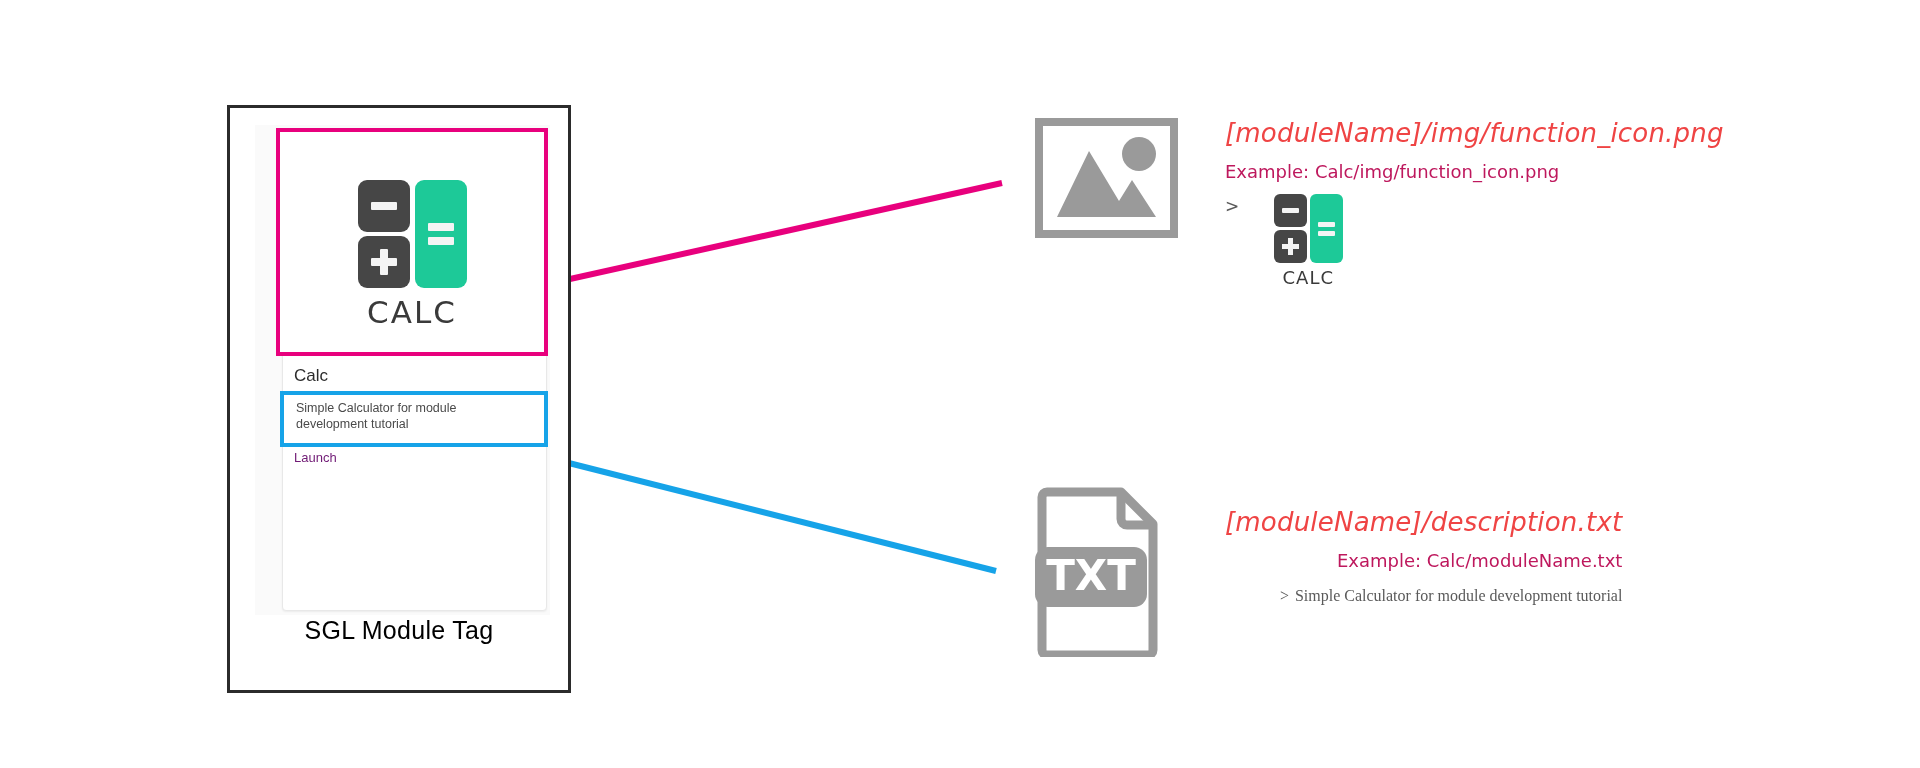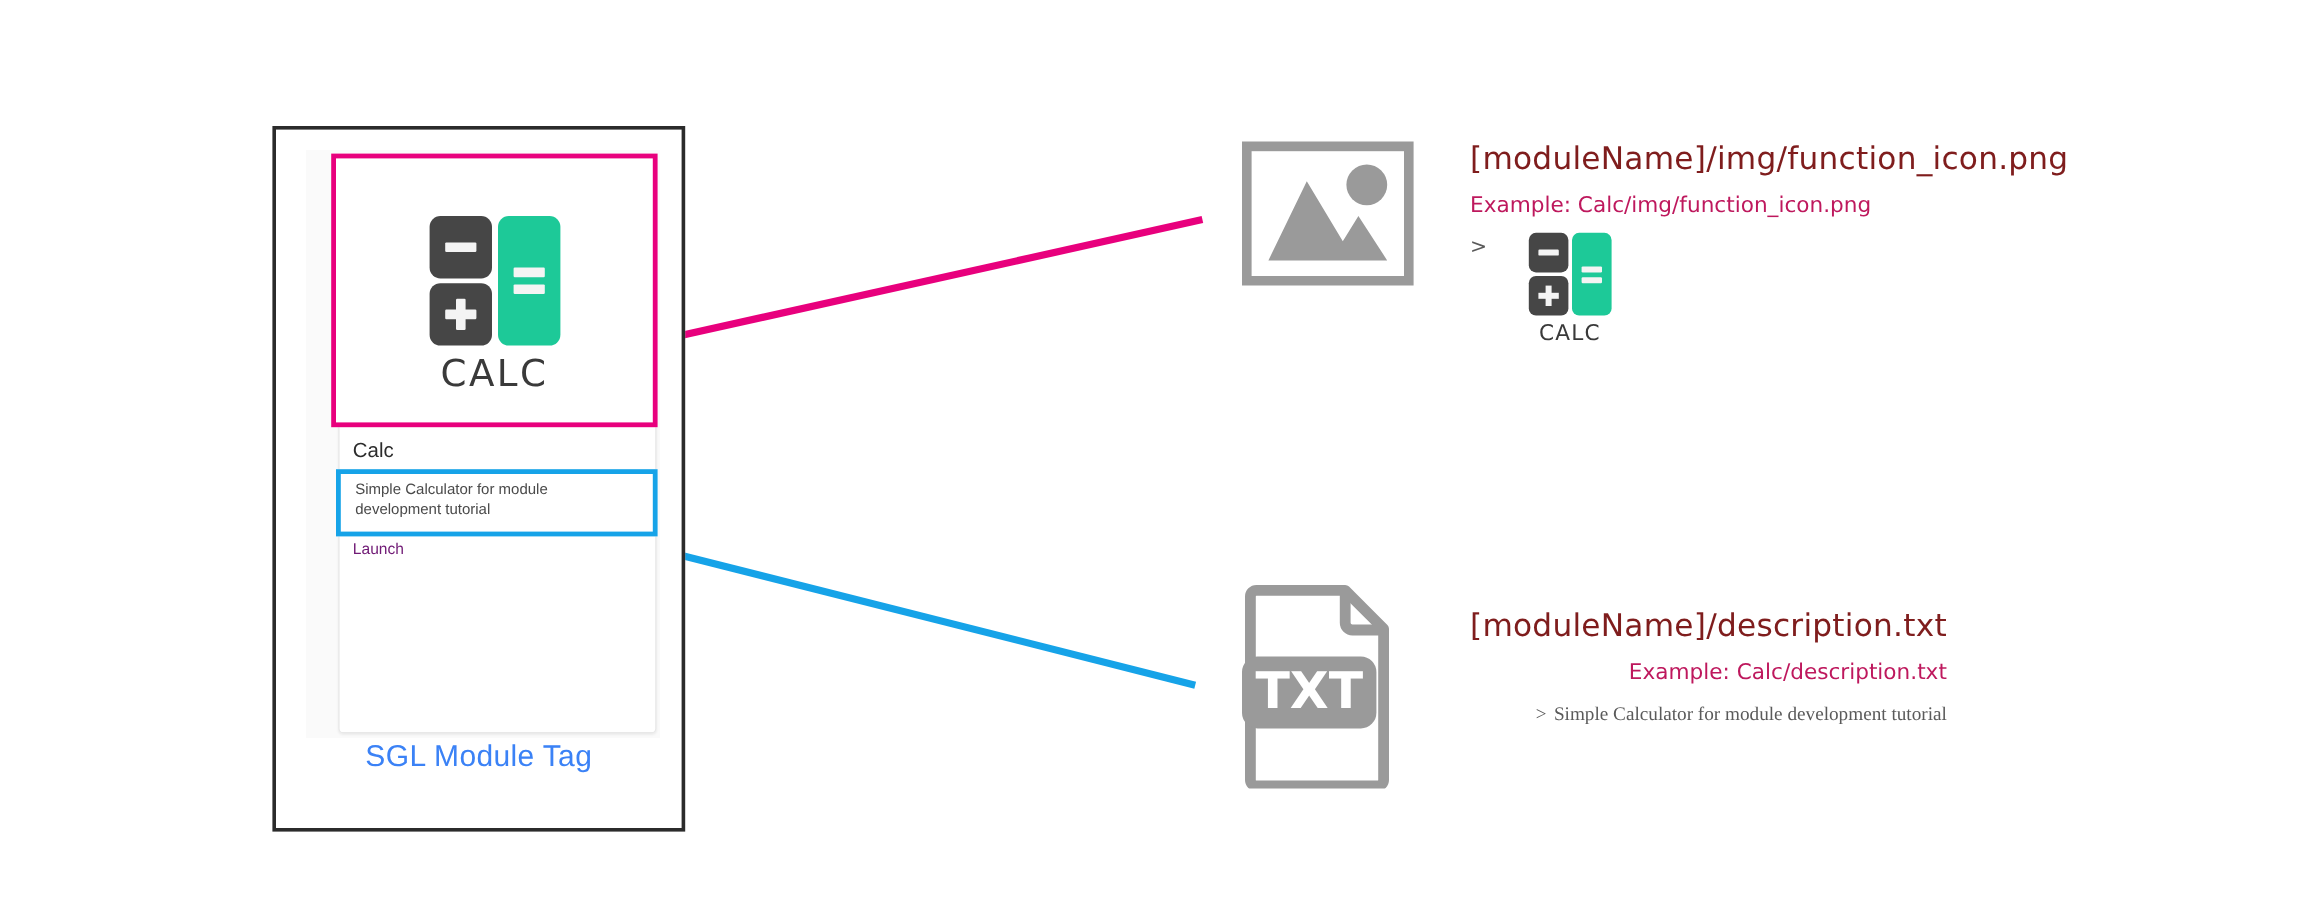--- a/index.html
+++ b/index.html
@@ -155,21 +155,21 @@
     z-index: 2;
   }
 
   #card-caption {
     position: absolute;
     left: 0;
     top: 508px;
     width: 100%;
     text-align: center;
     font-size: 25px;
-    color: #3b82f6;
+    color: #000000;
     letter-spacing: 0.3px;
   }
 
   
   .info-block { position: absolute; }
   #img-block { left: 1035px; top: 118px; }
   #txt-block { left: 1035px; top: 485px; }
 
   .info-icon {
     position: absolute;
@@ -177,23 +177,24 @@
     top: 0;
   }
   .info-text {
     position: absolute;
     left: 190px;
     top: 0;
   }
   .info-heading {
     font-family: "DejaVu Sans", sans-serif;
     font-size: 26px;
-    color: #7f1d1d;
+    color: #ef4444;
     letter-spacing: 0.2px;
     white-space: nowrap;
+    font-style: italic;
   }
   .info-example {
     font-family: "DejaVu Sans", sans-serif;
     font-size: 18px;
     color: #be185d;
     margin-top: 13px;
     white-space: nowrap;
   }
   .info-preview-row {
     display: flex;
@@ -310,18 +311,18 @@
     <svg width="130" height="172" viewBox="0 0 130 172">
       <path d="M12 7 h74 l32 32 v126 a5 5 0 0 1 -5 5 h-101 a5 5 0 0 1 -5 -5 v-153 a5 5 0 0 1 5 -5 z" fill="none" stroke="#9a9a9a" stroke-width="9" stroke-linejoin="round"></path>
       <path d="M86 7 v27 a6 6 0 0 0 6 6 h26" fill="none" stroke="#9a9a9a" stroke-width="9" stroke-linejoin="round"></path>
       <rect x="0" y="62" width="112" height="60" rx="13" fill="#9a9a9a"></rect>
       <text x="56" y="105" text-anchor="middle" fill="#ffffff" font-family="DejaVu Sans, sans-serif" font-size="42" font-weight="bold">TXT</text>
     </svg>
   </div>
 
   <div class="info-text" style="top:22px;text-align:right;">
     <div class="info-heading">[moduleName]/description.txt</div>
-    <div class="info-example">Example: Calc/description.txt</div>
+    <div class="info-example">Example: Calc/moduleName.txt</div>
     <div class="info-value">
       <span class="gt">&gt;</span><span>Simple Calculator for module development tutorial</span>
     </div>
   </div>
 </div>
 
 </body></html>

